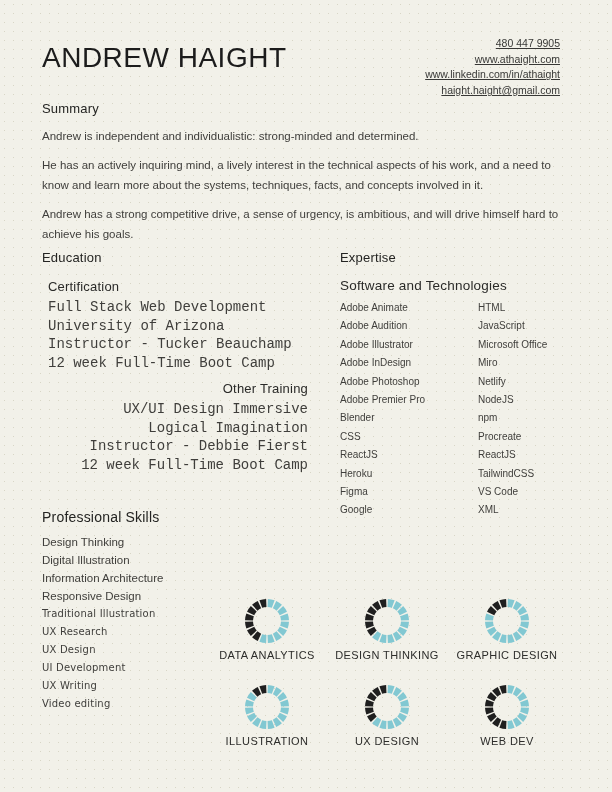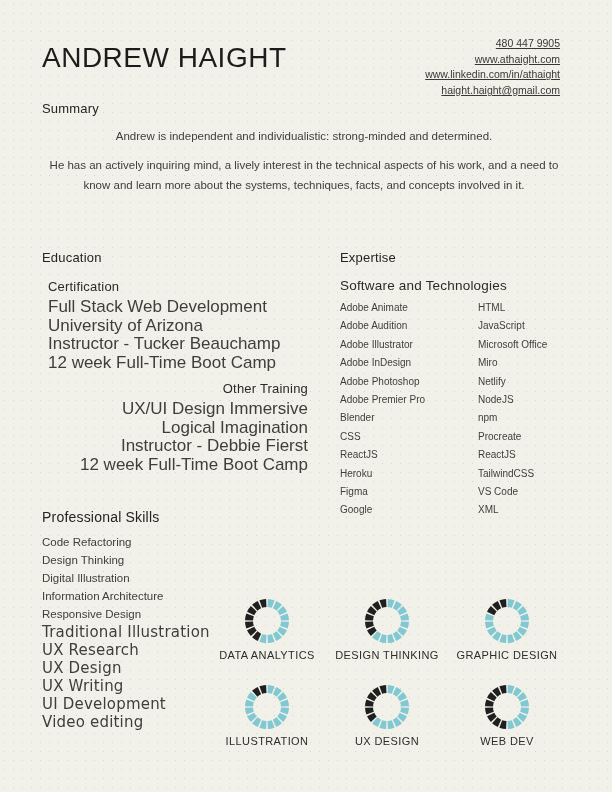--- a/index.html
+++ b/index.html
@@ -17,30 +17,30 @@
   
   .name{left:42px;top:42px;font-size:28px;font-weight:500;letter-spacing:0.5px;color:#1c1c1c;margin:0;}
   .contact{left:260px;top:36px;width:300px;text-align:right;font-size:10.5px;color:#383836;text-decoration:underline;}
   .contact-line{line-height:15.7px;}
   
   .h-section{font-size:13px;font-weight:400;color:#242422;margin:0;letter-spacing:0.2px;}
   .h-sub{font-size:13px;font-weight:400;color:#2a2a28;margin:0 0 4px 0;letter-spacing:0.2px;}
   
   .summary-h{left:42px;top:101px;}
   .summary-body{left:42px;top:126px;width:524px;font-size:11.5px;}
-  .para{line-height:20px;margin-bottom:9px;text-align:center;}
+  .para{line-height:20px;margin-bottom:9px;}
   
   .edu-h{left:42px;top:250px;}
   .cert-block{left:48px;top:279px;width:260px;}
   .other-block{left:48px;top:381px;width:260px;text-align:right;}
-  .edu-item{font-size:17px;line-height:18.6px;}
+  .edu-item{font-size:14px;line-height:18.6px;font-family:Liberation Mono, monospace;}
   .skills-h{left:42px;top:509px;font-size:14px;}
   .skills-list{left:42px;top:533px;width:200px;}
   .skill-item{font-size:11.5px;line-height:18px;}
-  .skill-item-rounded{font-family:"DejaVu Sans",sans-serif;font-size:15px;line-height:18px;letter-spacing:0.2px;}
+  .skill-item-rounded{font-family:"DejaVu Sans",sans-serif;font-size:10px;line-height:18px;letter-spacing:0.2px;}
   
   .exp-h{left:340px;top:250px;}
   .exp-sub{left:340px;top:278px;font-size:13.5px;}
   .tech-cols{left:340px;top:299px;width:236px;display:flex;}
   .tech-col{width:138px;}
   .tech-col:last-child{width:98px;}
   .tech-item{font-size:10px;line-height:18.4px;}
   
   .chart-grid{left:207px;top:598px;width:360px;display:grid;grid-template-columns:repeat(3,120px);grid-auto-rows:86px;}
   .chart-cell{display:flex;flex-direction:column;align-items:center;}
@@ -57,20 +57,21 @@
       <div class="contact-line">480 447 9905</div>
       <div class="contact-line">www.athaight.com</div>
       <div class="contact-line">www.linkedin.com/in/athaight</div>
       <div class="contact-line">haight.haight@gmail.com</div>
     </div>
 
   <h2 class="abs h-section summary-h">Summary</h2>
   <div class="abs summary-body">
       <div class="para">Andrew is independent and individualistic: strong-minded and determined.</div>
       <div class="para">He has an actively inquiring mind, a lively interest in the technical aspects of his work, and a need to know and learn more about the systems, techniques, facts, and concepts involved in it.</div>
+      <div class="para">Andrew has a strong competitive drive, a sense of urgency, is ambitious, and will drive himself hard to achieve his goals.</div>
     </div>
 
   <h2 class="abs h-section edu-h">Education</h2>
 
   <div class="abs cert-block">
     <h3 class="h-sub">Certification</h3>
     <div>
         <div class="edu-item">Full Stack Web Development</div>
         <div class="edu-item">University of Arizona</div>
         <div class="edu-item">Instructor - Tucker Beauchamp</div>
@@ -84,32 +85,31 @@
         <div class="edu-item">UX/UI Design Immersive</div>
         <div class="edu-item">Logical Imagination</div>
         <div class="edu-item">Instructor - Debbie Fierst</div>
         <div class="edu-item">12 week Full-Time Boot Camp</div>
       </div>
   </div>
 
   <h2 class="abs h-section skills-h">Professional Skills</h2>
   <div class="abs skills-list">
     <div>
-        <div class="skill-item">Code Refactoring</div>
         <div class="skill-item">Design Thinking</div>
         <div class="skill-item">Digital Illustration</div>
         <div class="skill-item">Information Architecture</div>
         <div class="skill-item">Responsive Design</div>
       </div>
     <div>
         <div class="skill-item skill-item-rounded">Traditional Illustration</div>
         <div class="skill-item skill-item-rounded">UX Research</div>
         <div class="skill-item skill-item-rounded">UX Design</div>
+        <div class="skill-item skill-item-rounded">UI Development</div>
         <div class="skill-item skill-item-rounded">UX Writing</div>
-        <div class="skill-item skill-item-rounded">UI Development</div>
         <div class="skill-item skill-item-rounded">Video editing</div>
       </div>
   </div>
 
   <h2 class="abs h-section exp-h">Expertise</h2>
   <h3 class="abs h-sub exp-sub">Software and Technologies</h3>
   <div class="abs tech-cols">
     <div class="tech-col">
         <div class="tech-item">Adobe Animate</div>
         <div class="tech-item">Adobe Audition</div>

